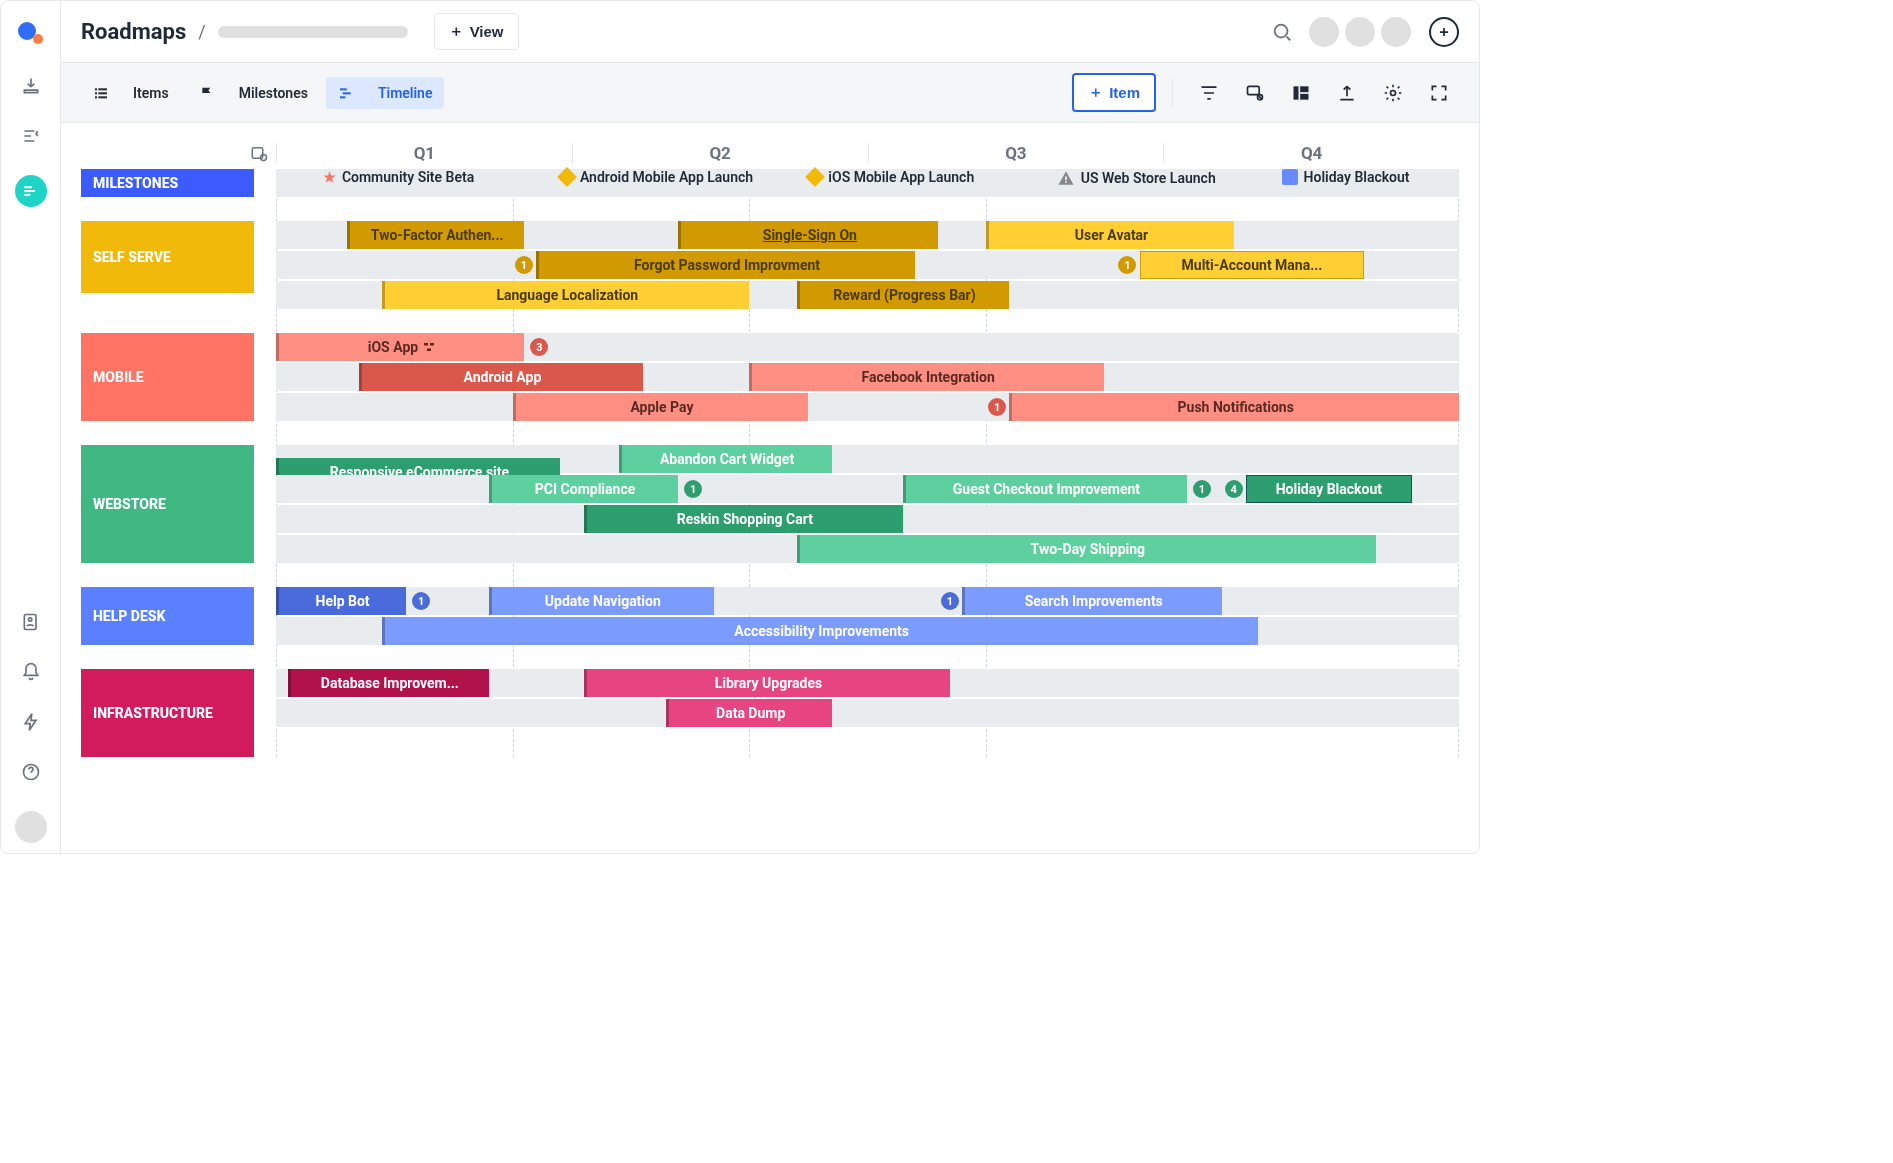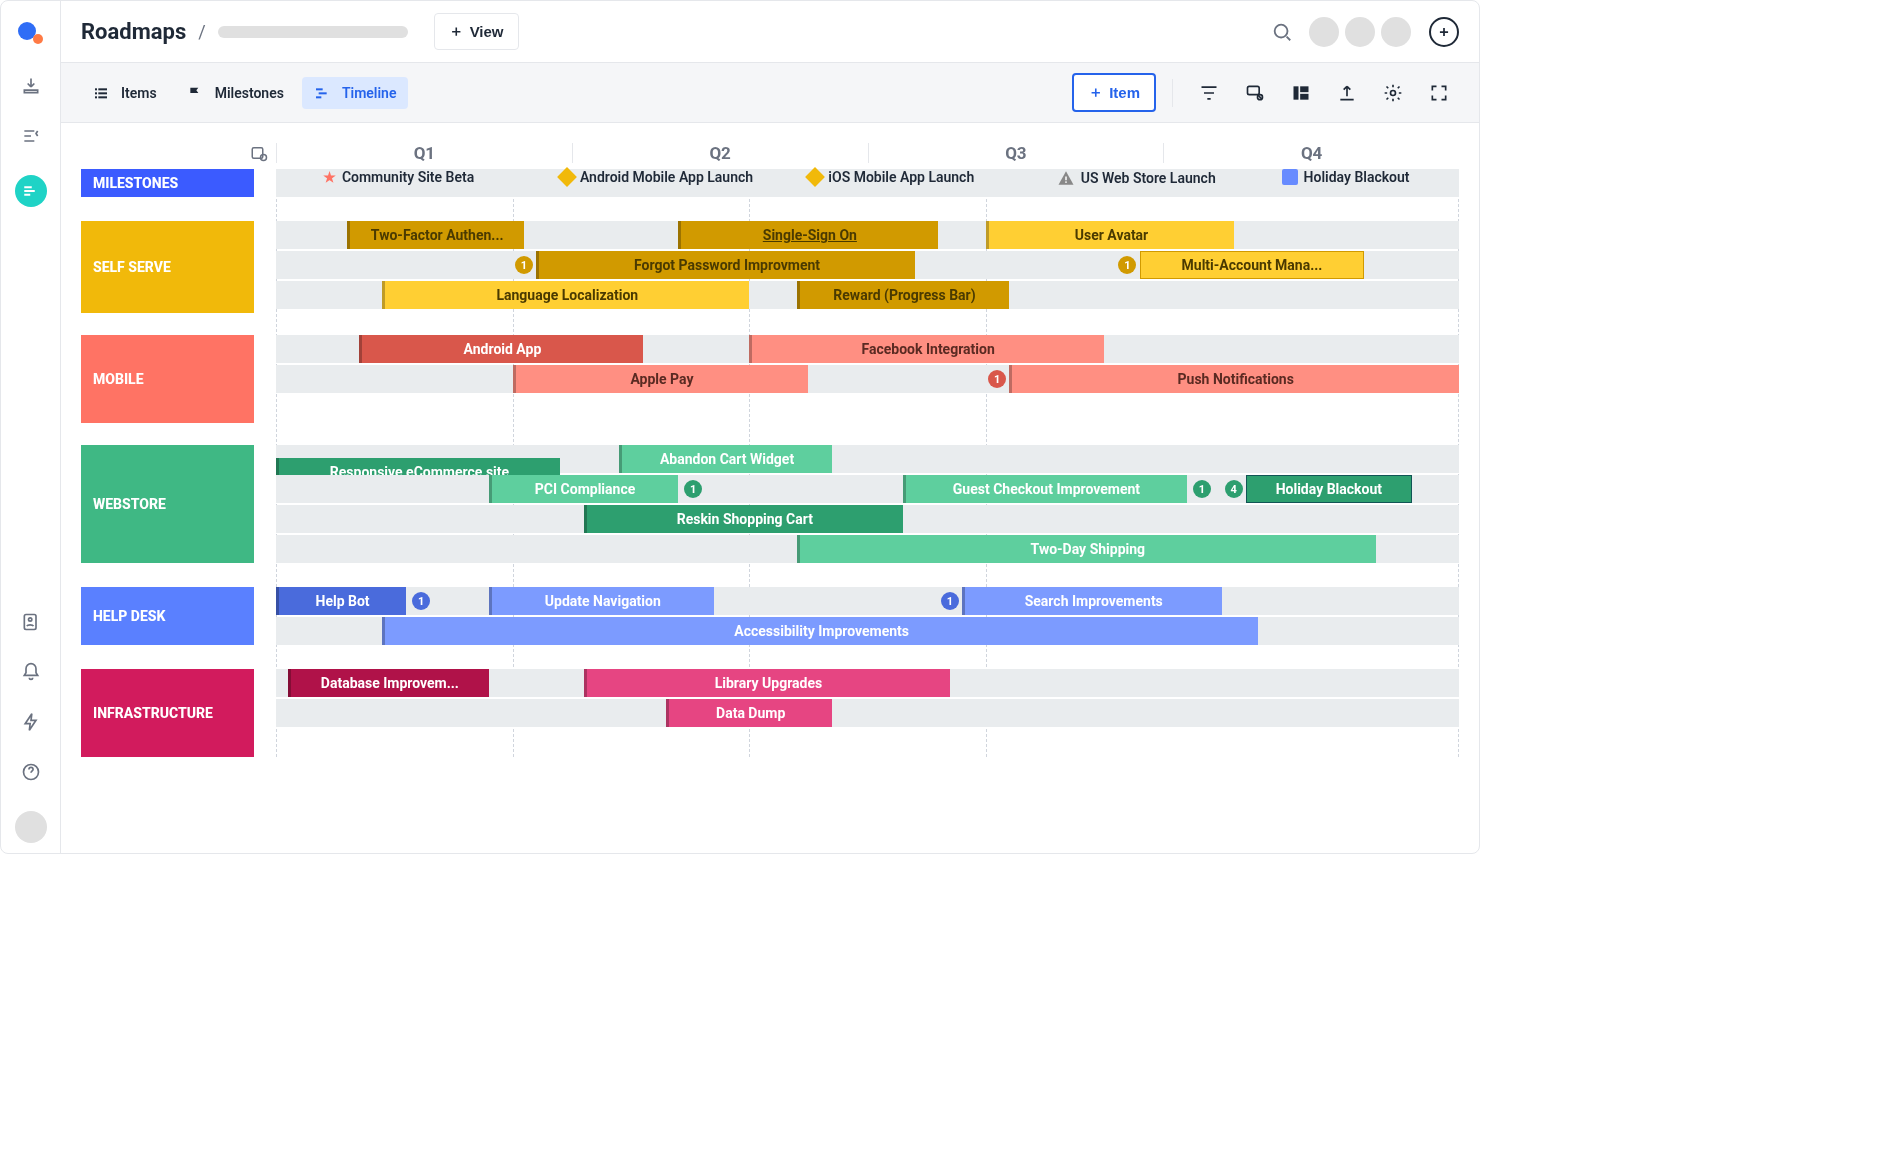--- a/index.html
+++ b/index.html
@@ -30,21 +30,21 @@
   .topbar{display:flex;align-items:center;padding:12px 20px;border-bottom:1px solid var(--border);gap:12px;}
   .topbar h1{font-size:22px;font-weight:700;margin:0;}
   .slash{color:var(--muted);font-size:18px;}
   .title-placeholder{width:190px;height:12px;border-radius:6px;background:#e0e0e0;}
   .btn{display:inline-flex;align-items:center;gap:6px;padding:8px 14px;border:1px solid var(--border);border-radius:4px;background:#fff;font-size:15px;font-weight:600;color:var(--text);cursor:pointer;}
   .topbar .spacer{flex:1;}
   .topbar .search-icon{color:var(--muted);margin-right:10px;cursor:pointer;}
   .topbar .av{width:30px;height:30px;border-radius:50%;background:#e0e0e0;margin-left:-6px;}
   .topbar .add-circle{width:30px;height:30px;border-radius:50%;border:2px solid var(--text);display:flex;align-items:center;justify-content:center;margin-left:6px;cursor:pointer;}
   .toolbar{display:flex;align-items:center;padding:10px 20px;border-bottom:1px solid var(--border);gap:6px;background:#f5f6f8;}
-  .tab{display:inline-flex;align-items:flex-start;gap:12px;padding:8px 12px;border-radius:4px;font-weight:600;color:var(--text);cursor:pointer;}
+  .tab{display:inline-flex;align-items:flex-start;gap:24px;padding:8px 12px;border-radius:4px;font-weight:600;color:var(--text);cursor:pointer;}
   .tab.active{background:#dbe8ff;color:#2563eb;}
   .toolbar .spacer{flex:1;}
   .btn-primary{border:2px solid #2563eb;color:#2563eb;background:#fff;}
   .divider-v{width:1px;height:28px;background:var(--border);margin:0 10px;}
   .tool-icon{color:var(--text);padding:6px 10px;cursor:pointer;}
   .content{flex:1;padding:20px;overflow:auto;position:relative;}
   .timeline{position:relative;}
   .axis{display:flex;margin-bottom:6px;}
   .axis-left{width:195px;display:flex;justify-content:flex-end;align-items:center;padding-right:8px;color:var(--muted);}
   .axis-right{flex:1;display:flex;position:relative;}
@@ -273,21 +273,21 @@
                 </div>
                 <div class="item" style="left:85%;">
                   <span class="color-chip"></span>
                   <span>Holiday Blackout</span>
                 </div>
               </div>
             </div>
           </div>
 
           <div class="lane">
-            <div class="lane-header" style="background:var(--self-hdr);height:92px;text-align:center;">SELF SERVE</div>
+            <div class="lane-header" style="background:var(--self-hdr);height:72px;text-align:center;">SELF SERVE</div>
             <div class="lane-rows">
               <div class="row">
                 <div class="bar dark-text" style="left:6%;width:15%;background:var(--self-dark);">Two-Factor Authen...</div>
                 <div class="bar dark-text" style="left:34%;width:22%;background:var(--self-dark);text-decoration:underline;">Single-Sign On</div>
                 <div class="bar dark-text" style="left:60%;width:21%;background:var(--self-light);">User Avatar</div>
               </div>
               <div class="row">
                 <span class="badge" style="left:20.2%;background:var(--self-dark);">1</span>
                 <div class="bar dark-text" style="left:22%;width:32%;background:var(--self-dark);">Forgot Password Improvment</div>
                 <span class="badge" style="left:71.2%;background:var(--self-dark);">1</span>
@@ -296,20 +296,28 @@
               <div class="row">
                 <div class="bar dark-text" style="left:9%;width:31%;background:var(--self-light);">Language Localization</div>
                 <div class="bar dark-text" style="left:44%;width:18%;background:var(--self-dark);">Reward (Progress Bar)</div>
               </div>
             </div>
           </div>
 
           <div class="lane">
             <div class="lane-header" style="background:var(--mob-hdr);height:88px;">MOBILE</div>
             <div class="lane-rows">
+              <div class="row">
+                <div class="bar" style="left:0%;width:21%;background:var(--mob-light);color:#5a2a22;"><span>iOS App</span>&nbsp;<svg width="14" height="12" viewBox="0 0 24 24" fill="currentColor">
+                      <rect x="2" y="4" width="8" height="5"></rect>
+                      <rect x="14" y="4" width="8" height="5"></rect>
+                      <rect x="8" y="15" width="8" height="5"></rect>
+                    </svg></div>
+                <span class="badge" style="left:21.5%;background:var(--mob-dark);">3</span>
+              </div>
               <div class="row">
                 <div class="bar" style="left:6%;width:24%;background:var(--mob-dark);margin-left:12px;">Android App</div>
                 <div class="bar" style="left:40%;width:30%;background:var(--mob-light);color:#5a2a22;">Facebook Integration</div>
               </div>
               <div class="row">
                 <div class="bar" style="left:20%;width:25%;background:var(--mob-light);color:#5a2a22;">Apple Pay</div>
                 <span class="badge" style="left:60.2%;background:var(--mob-dark);">1</span>
                 <div class="bar" style="left:62%;width:38%;background:var(--mob-light);color:#5a2a22;text-align:center;">Push Notifications</div>
               </div>
             </div>

